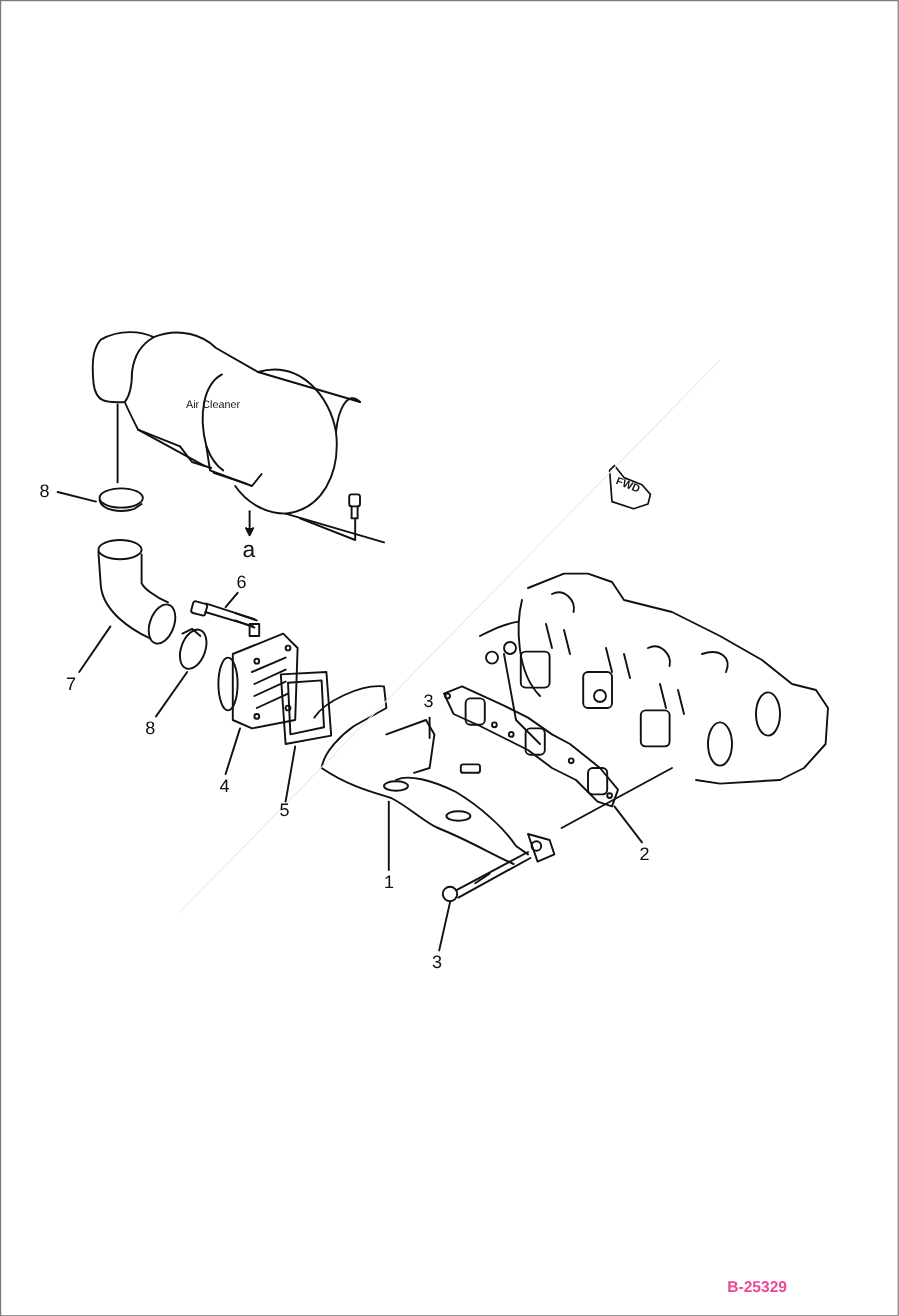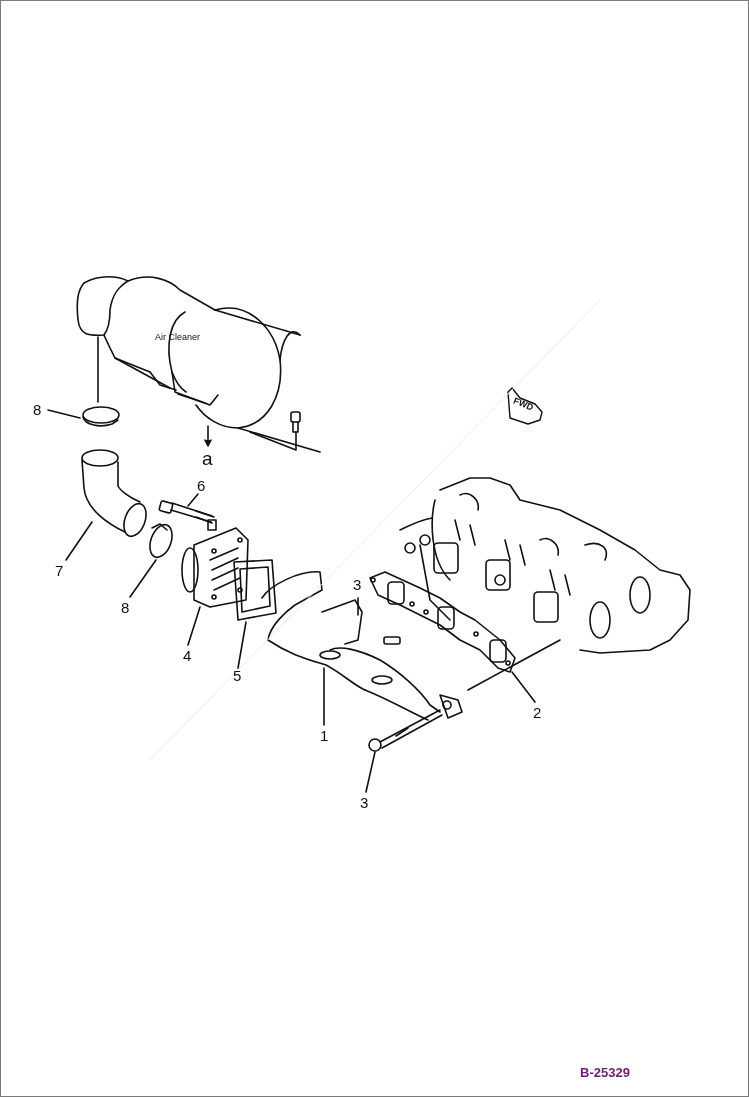--- a/index.html
+++ b/index.html
@@ -1,21 +1,21 @@
 <!DOCTYPE html>
 <html><head>
 <meta charset="utf-8">
 <style>
   html, body { margin: 0; padding: 0; background: #fff; }
   body { width: 749px; height: 1097px; position: relative; overflow: hidden; font-family: "Liberation Sans", sans-serif; }
   .frame { position: absolute; left: 0; top: 0; width: 747px; height: 1095px; border: 1px solid #7a7a7a; }
   svg.drawing { position: absolute; left: 0; top: 0; }
   .lbl { position: absolute; font-family: "Liberation Sans", sans-serif; font-size: 15px; color: #111; line-height: 1; }
   .small { font-size: 9px; }
-  .fig { position: absolute; left: 580px; top: 1065px; font-weight: bold; font-size: 13px; color: #701a75; text-align: right; }
+  .fig { position: absolute; left: 606px; top: 1065px; font-weight: bold; font-size: 13px; color: #ec4899; text-align: right; }
   .a-lbl { font-size: 19px; }
 </style>
 </head>
 <body>
 
 <div class="frame"></div>
 
 <svg class="drawing" width="749" height="1097" viewBox="0 0 749 1097" fill="none" stroke="#111" stroke-width="1.6" stroke-linecap="round" stroke-linejoin="round">
 
   <g>

